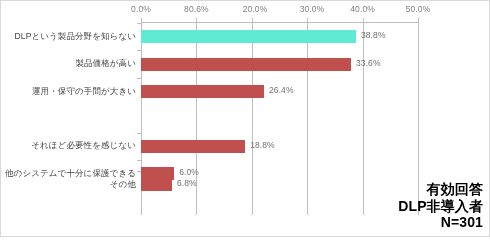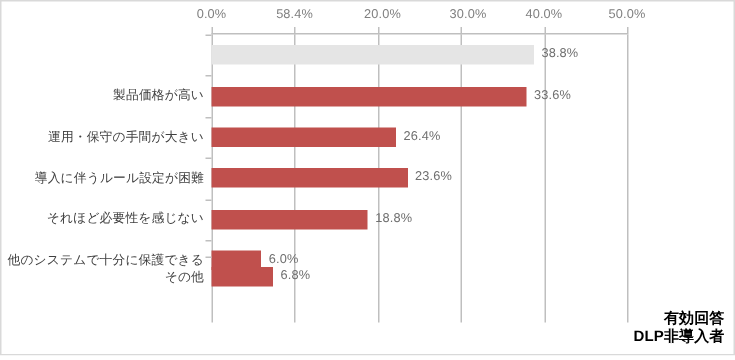--- a/index.html
+++ b/index.html
@@ -107,104 +107,99 @@
     white-space: nowrap;
     letter-spacing: 0.1px;
   }
 
   
   #footnote {
     position: absolute;
     right: 6px;
     bottom: 5px;
     text-align: right;
-    font-size: 10px;
+    font-size: 14px;
     font-weight: bold;
     color: #000000;
     line-height: 1.18;
     letter-spacing: 0.1px;
   }
   #footnote div { white-space: nowrap; }
 </style>
 </head>
 <body>
 
 <div id="chart-frame">
 
   <div id="axis-area">
     <div id="axis-line" style="left: 140px; width: 277px;"></div>
   <div class="axis-tick-label" style="left: 140px;">0.0%</div>
       <div class="axis-tick-mark" style="left: 140px;"></div>
-      <div class="axis-tick-label" style="left: 195.4px;">58.4%</div>
+      <div class="axis-tick-label" style="left: 195.4px;">80.6%</div>
       <div class="axis-tick-mark" style="left: 195.4px;"></div>
       <div class="axis-tick-label" style="left: 254px;">20.0%</div>
       <div class="axis-tick-mark" style="left: 250.8px;"></div>
       <div class="axis-tick-label" style="left: 311px;">30.0%</div>
       <div class="axis-tick-mark" style="left: 306.2px;"></div>
       <div class="axis-tick-label" style="left: 361.6px;">40.0%</div>
       <div class="axis-tick-mark" style="left: 361.6px;"></div>
       <div class="axis-tick-label" style="left: 417px;">50.0%</div>
       <div class="axis-tick-mark" style="left: 417px;"></div>
     </div>
 
   <div id="plot-area" style="left: 140px; width: 277px;">
       <div class="gridline" style="left: 0px;"></div>
       <div class="gridline" style="left: 55.4px;"></div>
       <div class="gridline" style="left: 110.8px;"></div>
       <div class="gridline" style="left: 166.2px;"></div>
       <div class="gridline" style="left: 221.6px;"></div>
       <div class="gridline" style="left: 277px;"></div>
       <div class="bar-row" style="top: 0px; height: 27.4286px;">
         <div class="cat-tick"></div>
-        <div class="bar" style="width: 214.952px; background: #e5e5e5;">
+        <div class="cat-label">DLPという製品分野を知らない</div>
+        <div class="bar" style="width: 214.952px; background: #5eead4;">
           <div class="bar-value">38.8%</div>
         </div>
       </div>
       <div class="bar-row" style="top: 27.4286px; height: 27.4286px;">
         <div class="cat-tick"></div>
         <div class="cat-label">製品価格が高い</div>
         <div class="bar" style="width: 210px; background: rgb(192, 80, 77);">
           <div class="bar-value">33.6%</div>
         </div>
       </div>
       <div class="bar-row" style="top: 54.8571px; height: 27.4286px;">
         <div class="cat-tick"></div>
         <div class="cat-label">運用・保守の手間が大きい</div>
         <div class="bar" style="width: 123px; background: rgb(192, 80, 77);">
           <div class="bar-value">26.4%</div>
         </div>
       </div>
-      <div class="bar-row" style="top: 82.2857px; height: 27.4286px;">
-        <div class="cat-tick"></div>
-        <div class="cat-label">導入に伴うルール設定が困難</div>
-        <div class="bar" style="width: 130.744px; background: rgb(192, 80, 77);">
-          <div class="bar-value">23.6%</div>
-        </div>
-      </div>
       <div class="bar-row" style="top: 109.714px; height: 27.4286px;">
         <div class="cat-tick"></div>
         <div class="cat-label">それほど必要性を感じない</div>
         <div class="bar" style="width: 104.152px; background: rgb(192, 80, 77); text-align: center;">
           <div class="bar-value">18.8%</div>
         </div>
       </div>
       <div class="bar-row" style="top: 137.143px; height: 27.4286px;">
         <div class="cat-tick"></div>
         <div class="cat-label">他のシステムで十分に保護できる</div>
         <div class="bar" style="width: 33.24px; background: rgb(192, 80, 77);">
           <div class="bar-value">6.0%</div>
         </div>
       </div>
       <div class="bar-row" style="top: 148px; height: 27.4286px;">
         <div class="cat-tick"></div>
         <div class="cat-label">その他</div>
-        <div class="bar" style="width: 41px; background: rgb(192, 80, 77);">
+        <div class="bar" style="width: 31px; background: rgb(192, 80, 77);">
           <div class="bar-value">6.8%</div>
         </div>
       </div>
     </div>
 
   <div id="footnote">
     <div>有効回答</div>
     <div>DLP非導入者</div>
+    <div>N=301</div>
   </div>
 
 </div>
 
 </body></html>

